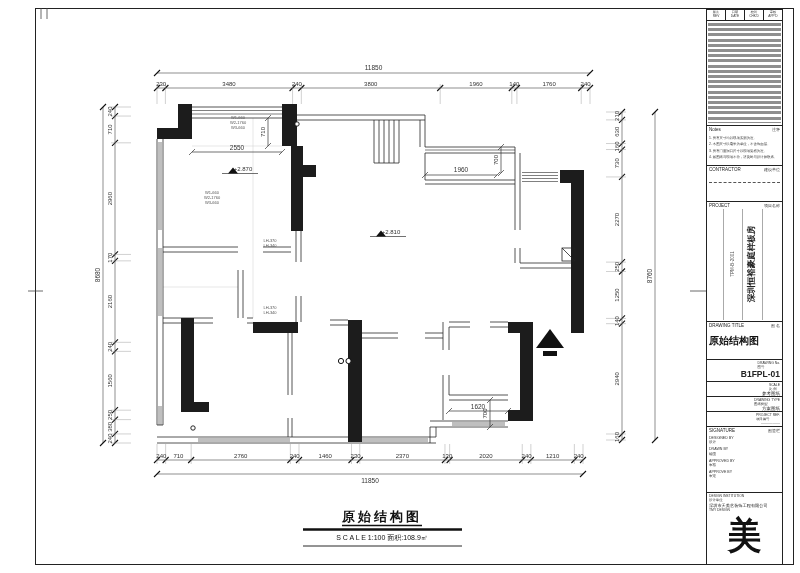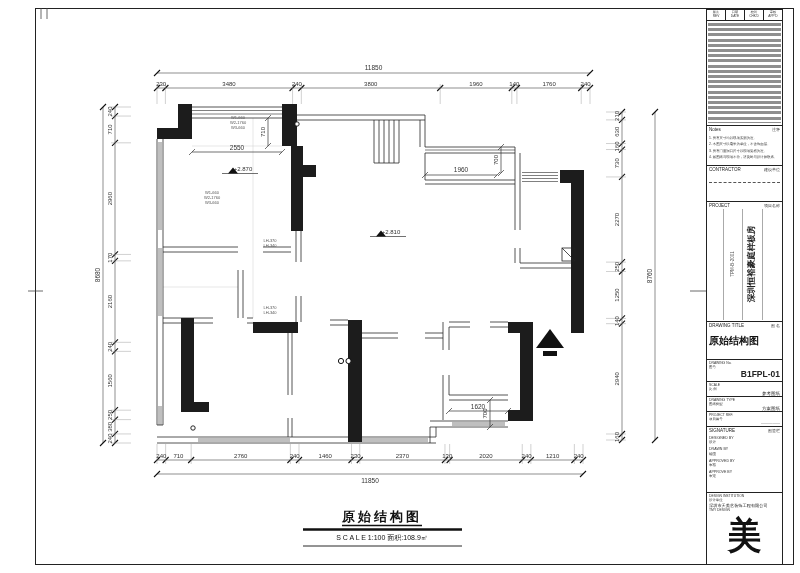--- a/index.html
+++ b/index.html
@@ -17,21 +17,21 @@
   .hdr .zh{font-size:4px;color:#444;}
   .rev-head{display:flex;border:1px solid #222;border-left:none;border-right:none;flex:none;}
   .rev-cell{flex:1;border-right:1px solid #222;font-size:3.2px;line-height:3.8px;text-align:center;padding:1px 0;color:#333;}
   .rev-cell:last-child{border-right:none;}
   .rev-rows{flex:1;margin:2px 1px;background:repeating-linear-gradient(180deg,#8f8f8f 0px,#8f8f8f 3px,#ffffff 3px,#ffffff 5.2px);}
   .note-line{font-size:3.4px;line-height:6.5px;color:#333;white-space:nowrap;overflow:hidden;}
   .dash-line{margin-top:9px;border-top:1px dashed #555;height:0;}
   .proj-body{position:relative;flex:1;}
   .proj-col{position:absolute;top:0;bottom:0;width:0;border-left:0.5px solid #aaa;}
   .vtext{position:absolute;top:50%;left:50%;white-space:nowrap;transform:translate(-50%,-50%) rotate(-90deg);}
-  .row-flex{display:flex;align-items:flex-start;}
+  .row-flex{display:flex;align-items:flex-end;}
   .lbl2{font-size:3.4px;line-height:4.2px;color:#333;}
   .rowval{margin-left:auto;font-size:4.5px;color:#222;}
   .sign-row{font-size:3.6px;line-height:4.4px;color:#333;margin-top:2.5px;}
   #logo{font-size:34px;font-weight:bold;color:#111;text-align:center;line-height:44px;
         transform:scaleY(1.08);letter-spacing:0;}
   svg text{font-family:"Liberation Sans","DejaVu Sans",sans-serif;}
 </style>
 </head>
 <body>
 

